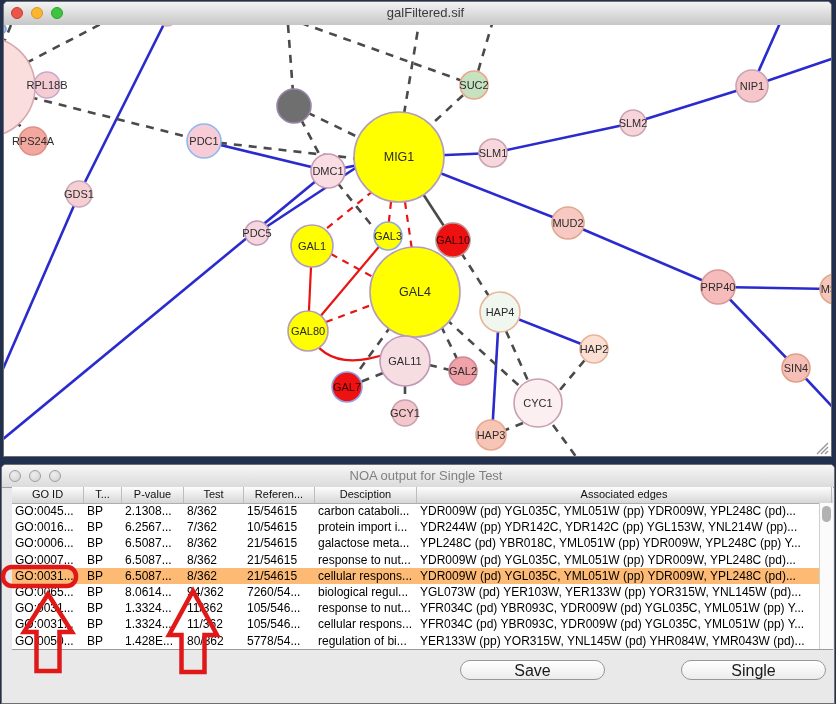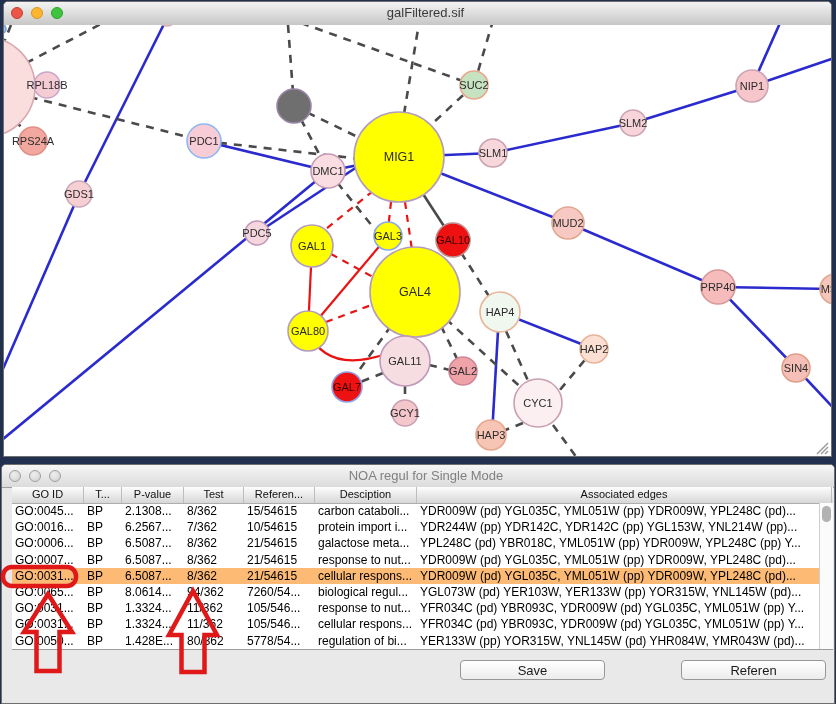--- a/index.html
+++ b/index.html
@@ -36,22 +36,22 @@
   .tr{white-space:nowrap;height:16.2px;}
   .tr.selected{background:#fdba74;}
   .td{display:inline-block;box-sizing:border-box;height:16.2px;line-height:16.2px;
     font-size:12px;color:#000;padding-left:3px;overflow:hidden;white-space:nowrap;
     vertical-align:top;}
   .vscroll{position:absolute;top:16px;right:0;bottom:0;width:14px;background:#fbfbfb;
     border-left:1px solid #cfcfcf;box-sizing:border-box;}
   .vthumb{position:absolute;left:2px;top:3px;width:9px;height:16px;border-radius:5px;
     background:#b2b2b2;}
   .btnrow button{position:absolute;height:20px;width:145px;border:1px solid #979797;
-    border-radius:4px;background:linear-gradient(#ffffff,#ececec);
-    font-family:"Liberation Sans",sans-serif;font-size:13px;color:#1a1a1a;}
+    border-radius:10px;background:linear-gradient(#ffffff,#ececec);
+    font-family:"Liberation Sans",sans-serif;font-size:16px;color:#1a1a1a;}
   .annot{position:absolute;left:0;top:0;pointer-events:none;}
 </style>
 </head>
 <body>
 
 <div class="desktop">
 
   <div class="win" style="left:3px;top:1px;width:829px;height:456px;">
     <div class="titlebar">
       <div class="lights" id="net-lights">
@@ -190,42 +190,42 @@
     </div>
   </div>
 
   <div class="win" style="left:1px;top:464px;width:834px;height:240px;background:#e9e9e9;">
     <div class="titlebar noa-titlebar">
       <div class="lights" id="noa-lights">
           <div class="light gray"></div>
           <div class="light gray"></div>
           <div class="light gray"></div>
         </div>
-      <div class="title">NOA regul for Single Mode</div>
+      <div class="title">NOA output for Single Test</div>
     </div>
     <div class="noa-body-area" style="height:162px;border-bottom:1px solid #9c9c9c;">
       <div class="thead" id="noa-head"><div class="th" style="width: 72px;">GO ID</div><div class="th" style="width: 38px;">T...</div><div class="th" style="width: 62px;">P-value</div><div class="th" style="width: 60px;">Test</div><div class="th" style="width: 71px;">Referen...</div><div class="th" style="width: 102px;">Desciption</div><div class="th" style="width: 415px;">Associated edges</div><div class="th" style="width: 14px;"></div></div>
       <div class="tbody" id="noa-body">
           <div class="tr"><div class="td" style="width: 72px;">GO:0045...</div><div class="td" style="width: 38px;">BP</div><div class="td" style="width: 62px;">2.1308...</div><div class="td" style="width: 60px;">8/362</div><div class="td" style="width: 71px;">15/54615</div><div class="td" style="width: 102px;">carbon cataboli...</div><div class="td" style="width: 415px;">YDR009W (pd) YGL035C, YML051W (pp) YDR009W, YPL248C (pd)...</div></div>
           <div class="tr"><div class="td" style="width: 72px;">GO:0016...</div><div class="td" style="width: 38px;">BP</div><div class="td" style="width: 62px;">6.2567...</div><div class="td" style="width: 60px;">7/362</div><div class="td" style="width: 71px;">10/54615</div><div class="td" style="width: 102px;">protein import i...</div><div class="td" style="width: 415px;">YDR244W (pp) YDR142C, YDR142C (pp) YGL153W, YNL214W (pp)...</div></div>
           <div class="tr"><div class="td" style="width: 72px;">GO:0006...</div><div class="td" style="width: 38px;">BP</div><div class="td" style="width: 62px;">6.5087...</div><div class="td" style="width: 60px;">8/362</div><div class="td" style="width: 71px;">21/54615</div><div class="td" style="width: 102px;">galactose meta...</div><div class="td" style="width: 415px;">YPL248C (pd) YBR018C, YML051W (pp) YDR009W, YPL248C (pp) Y...</div></div>
           <div class="tr"><div class="td" style="width: 72px;">GO:0007...</div><div class="td" style="width: 38px;">BP</div><div class="td" style="width: 62px;">6.5087...</div><div class="td" style="width: 60px;">8/362</div><div class="td" style="width: 71px;">21/54615</div><div class="td" style="width: 102px;">response to nut...</div><div class="td" style="width: 415px;">YDR009W (pd) YGL035C, YML051W (pp) YDR009W, YPL248C (pd)...</div></div>
           <div class="tr selected"><div class="td" style="width: 72px;">GO:0031...</div><div class="td" style="width: 38px;">BP</div><div class="td" style="width: 62px;">6.5087...</div><div class="td" style="width: 60px;">8/362</div><div class="td" style="width: 71px;">21/54615</div><div class="td" style="width: 102px;">cellular respons...</div><div class="td" style="width: 415px;">YDR009W (pd) YGL035C, YML051W (pp) YDR009W, YPL248C (pd)...</div></div>
           <div class="tr"><div class="td" style="width: 72px;">GO:0065...</div><div class="td" style="width: 38px;">BP</div><div class="td" style="width: 62px;">8.0614...</div><div class="td" style="width: 60px;">94/362</div><div class="td" style="width: 71px;">7260/54...</div><div class="td" style="width: 102px;">biological regul...</div><div class="td" style="width: 415px;">YGL073W (pd) YER103W, YER133W (pp) YOR315W, YNL145W (pd)...</div></div>
           <div class="tr"><div class="td" style="width: 72px;">GO:0031...</div><div class="td" style="width: 38px;">BP</div><div class="td" style="width: 62px;">1.3324...</div><div class="td" style="width: 60px;">11/362</div><div class="td" style="width: 71px;">105/546...</div><div class="td" style="width: 102px;">response to nut...</div><div class="td" style="width: 415px;">YFR034C (pd) YBR093C, YDR009W (pd) YGL035C, YML051W (pp) Y...</div></div>
           <div class="tr"><div class="td" style="width: 72px;">GO:0031...</div><div class="td" style="width: 38px;">BP</div><div class="td" style="width: 62px;">1.3324...</div><div class="td" style="width: 60px;">11/362</div><div class="td" style="width: 71px;">105/546...</div><div class="td" style="width: 102px;">cellular respons...</div><div class="td" style="width: 415px;">YFR034C (pd) YBR093C, YDR009W (pd) YGL035C, YML051W (pp) Y...</div></div>
           <div class="tr"><div class="td" style="width: 72px;">GO:0050...</div><div class="td" style="width: 38px;">BP</div><div class="td" style="width: 62px;">1.428E...</div><div class="td" style="width: 60px;">80/362</div><div class="td" style="width: 71px;">5778/54...</div><div class="td" style="width: 102px;">regulation of bi...</div><div class="td" style="width: 415px;">YER133W (pp) YOR315W, YNL145W (pd) YHR084W, YMR043W (pd)...</div></div>
         </div>
       <div class="vscroll">
         <div class="vthumb"></div>
       </div>
     </div>
     <div class="btnrow">
       <button style="left:458px;top:195px;">Save</button>
-      <button style="left:679px;top:195px;">Referen</button>
+      <button style="left:679px;top:195px;">Single</button>
     </div>
   </div>
 
   <svg class="annot" width="836" height="704">
     <rect id="an-rect" x="3" y="567" width="73" height="19" rx="9" fill="none" stroke-width="4.5" stroke="#e01818"></rect>
     <path id="an-arrow1" d="M48,594 L72,632 L59.5,632 L59.5,671 L36.5,671 L36.5,632 L24,632 Z" fill="none" stroke-width="4.5" stroke-linejoin="miter" stroke="#e01818"></path>
     <path id="an-arrow2" d="M193,591 L217,635 L204.5,635 L204.5,672 L181.5,672 L181.5,635 L169,635 Z" fill="none" stroke-width="4.5" stroke-linejoin="miter" stroke="#e01818"></path>
   </svg>
 </div>
 

